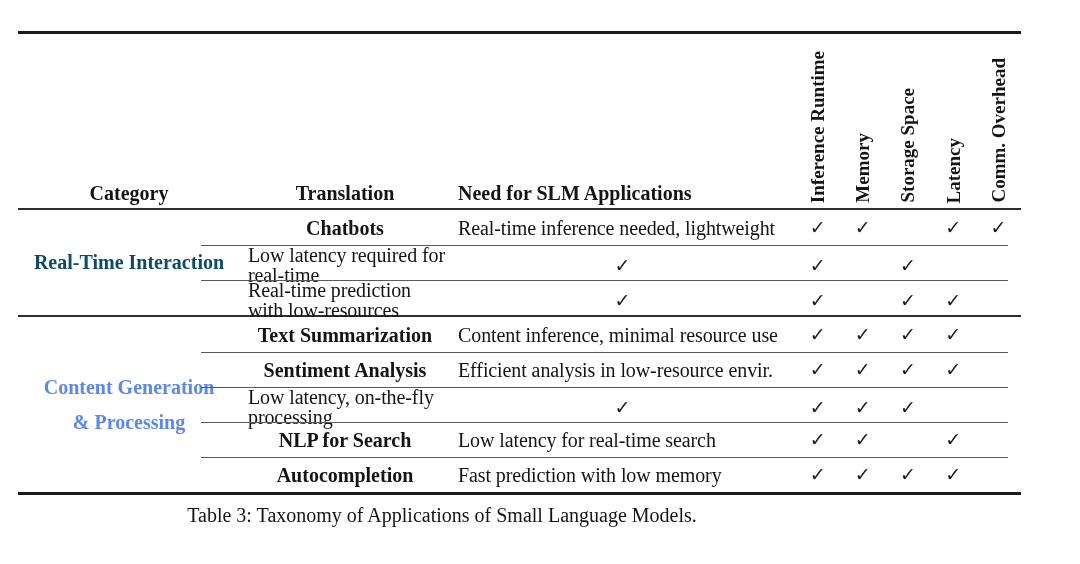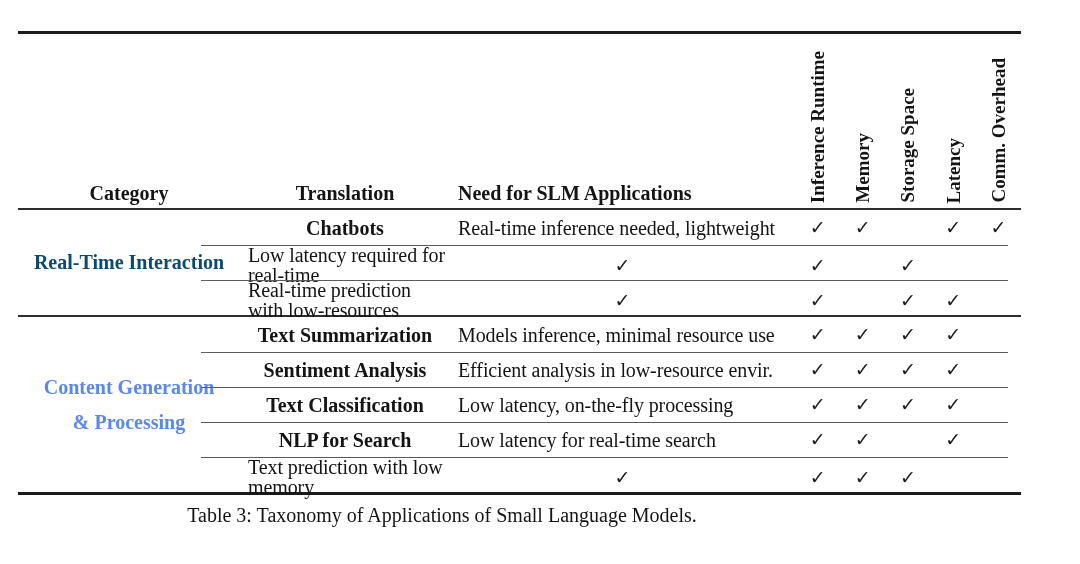--- a/index.html
+++ b/index.html
@@ -147,56 +147,56 @@
     </div>
 
     <div class="tgroup g2">
       <div class="gcat">
         <span class="catlab" style="color: rgb(92, 134, 242);">Content Generation
 &amp; Processing</span>
       </div>
       <div class="grows">
         <div class="trow">
           <div class="bc app">Text Summarization</div>
-          <div class="bc need">Models inference, minimal resource use</div>
+          <div class="bc need">Content inference, minimal resource use</div>
           <div class="bc chk">✓</div>
           <div class="bc chk">✓</div>
           <div class="bc chk">✓</div>
           <div class="bc chk">✓</div>
           <div class="bc chk"></div>
         </div>
         <div class="trow">
           <div class="bc app">Sentiment Analysis</div>
           <div class="bc need">Efficient analysis in low-resource envir.</div>
           <div class="bc chk">✓</div>
           <div class="bc chk">✓</div>
           <div class="bc chk">✓</div>
           <div class="bc chk">✓</div>
           <div class="bc chk"></div>
         </div>
         <div class="trow">
-          <div class="bc app">Text Classification</div>
           <div class="bc need">Low latency, on-the-fly processing</div>
           <div class="bc chk">✓</div>
           <div class="bc chk">✓</div>
           <div class="bc chk">✓</div>
           <div class="bc chk">✓</div>
           <div class="bc chk"></div>
         </div>
         <div class="trow">
           <div class="bc app">NLP for Search</div>
           <div class="bc need">Low latency for real-time search</div>
           <div class="bc chk">✓</div>
           <div class="bc chk">✓</div>
           <div class="bc chk"></div>
           <div class="bc chk">✓</div>
           <div class="bc chk"></div>
         </div>
         <div class="trow">
-          <div class="bc need">Text prediction with low memory</div>
+          <div class="bc app">Autocompletion</div>
+          <div class="bc need">Fast prediction with low memory</div>
           <div class="bc chk">✓</div>
           <div class="bc chk">✓</div>
           <div class="bc chk">✓</div>
           <div class="bc chk">✓</div>
           <div class="bc chk"></div>
         </div>
       </div>
     </div>
 
   </div>

